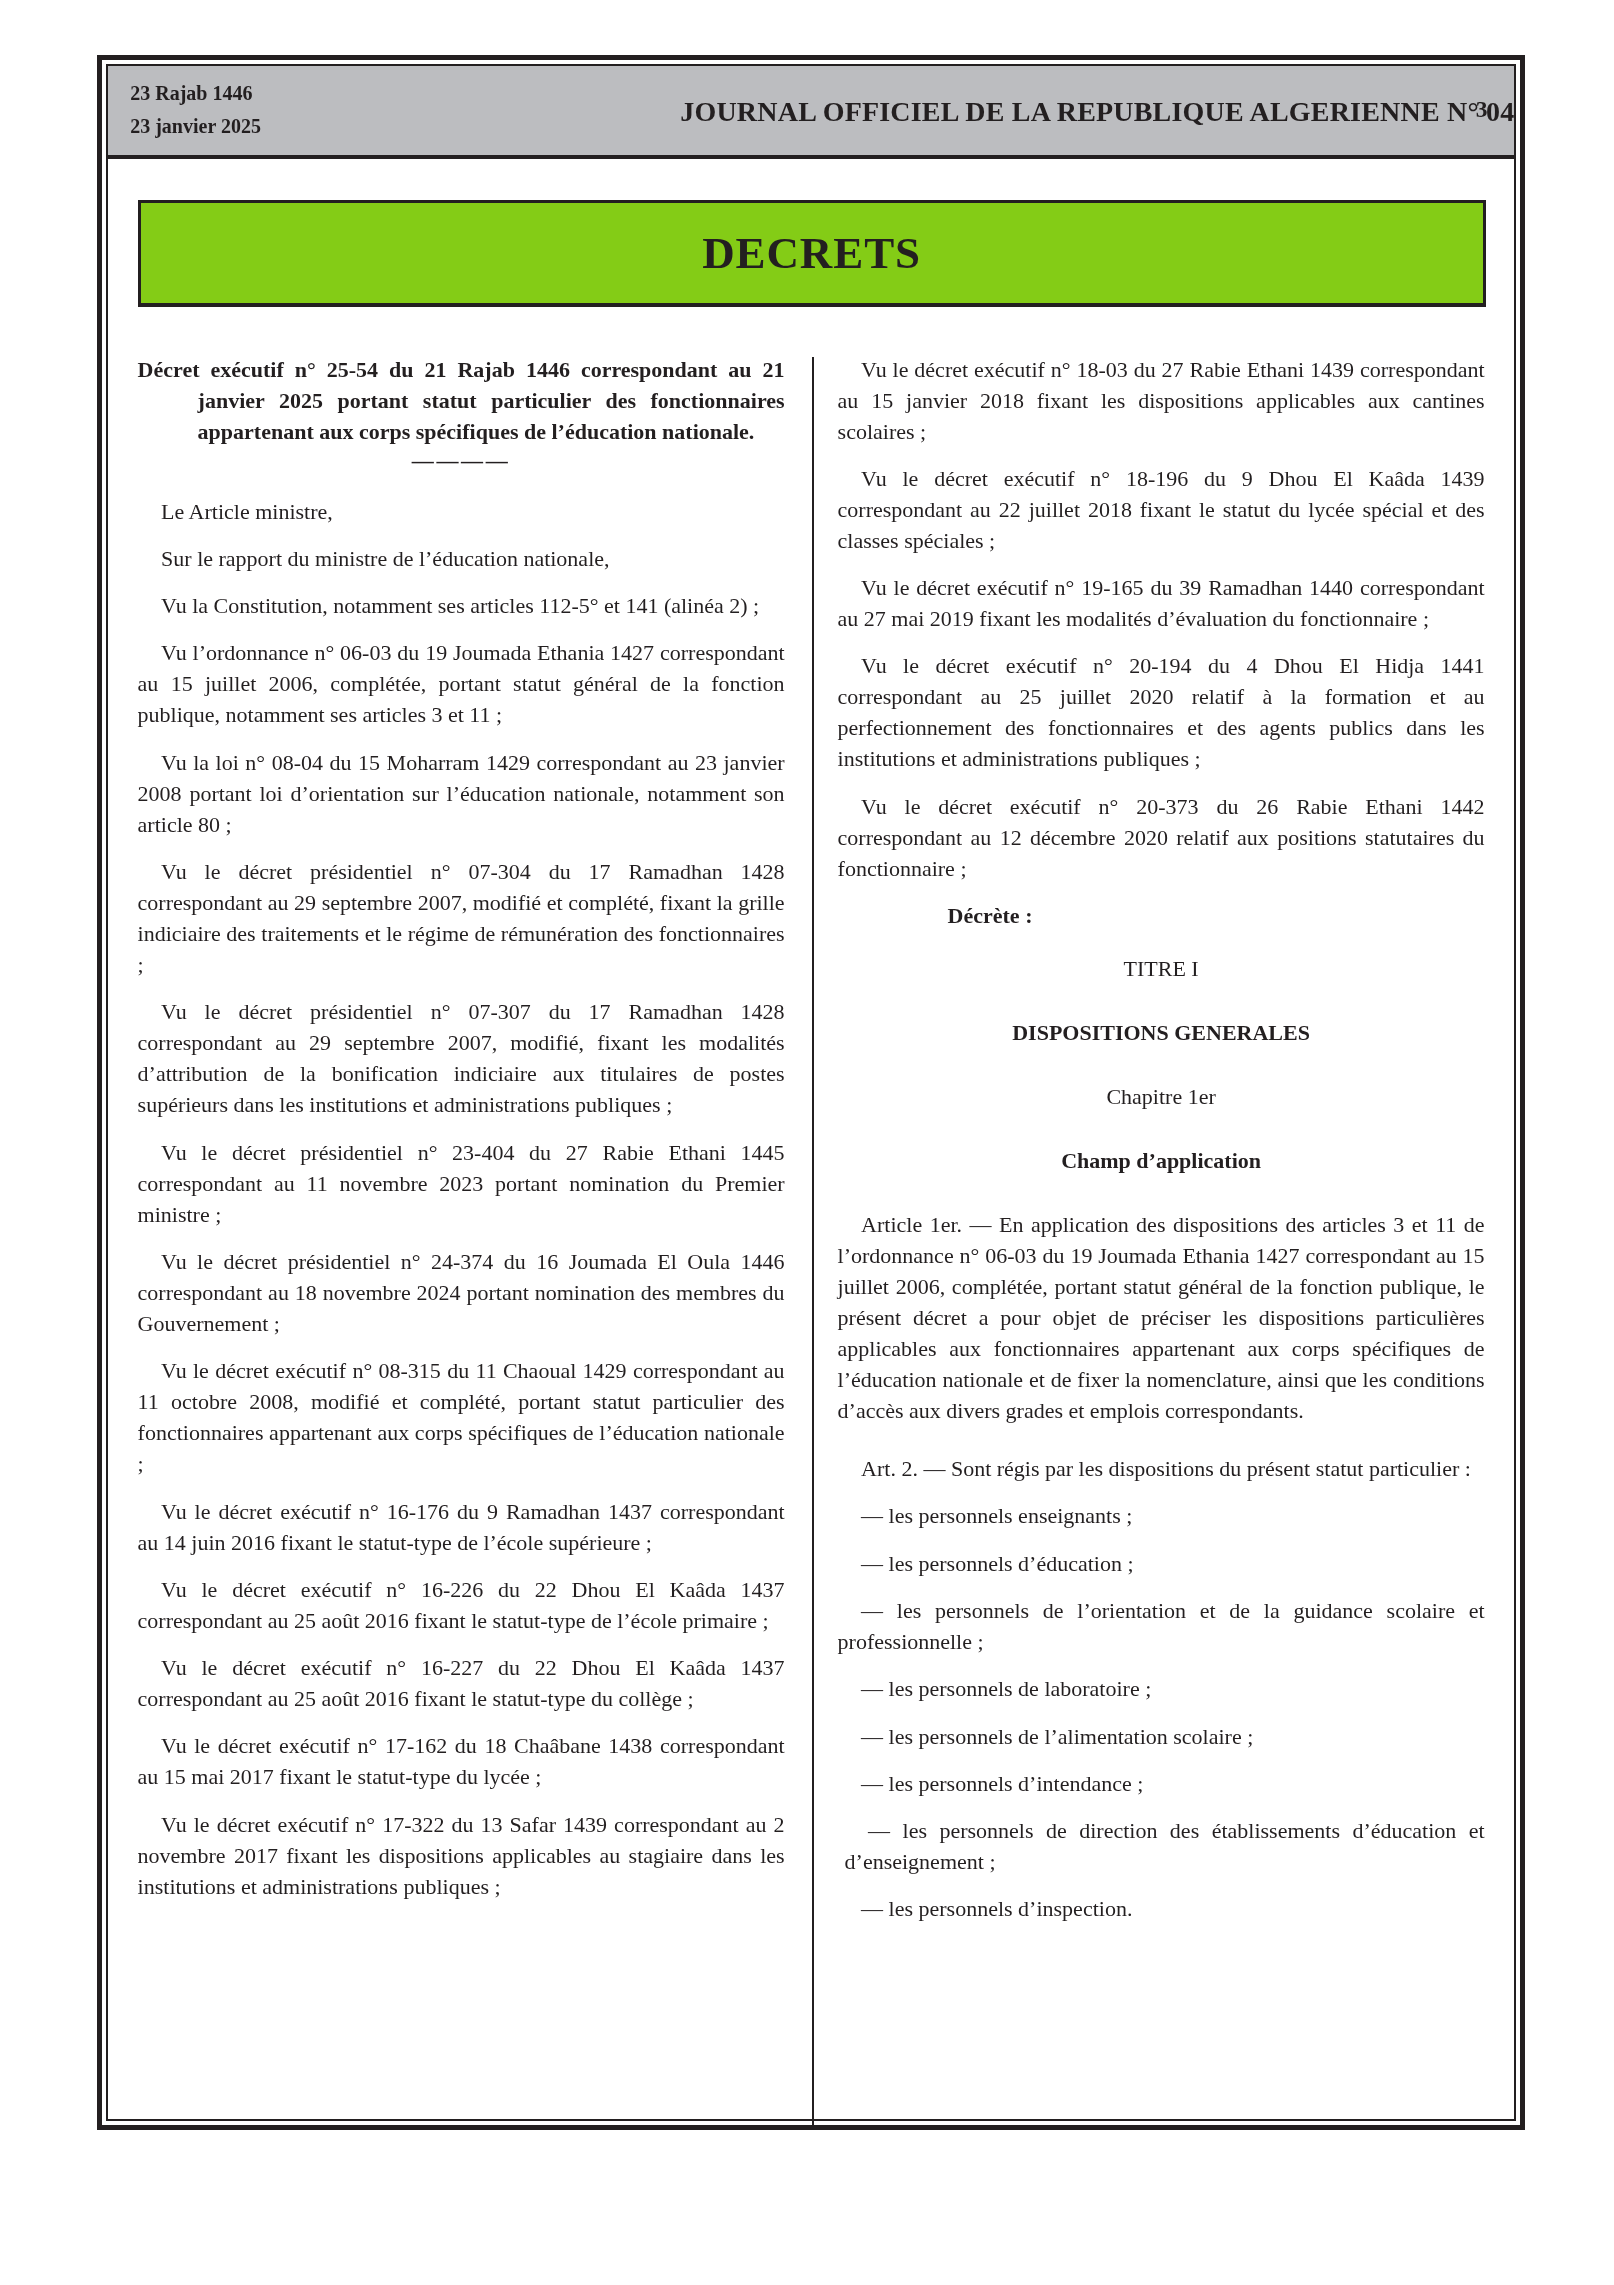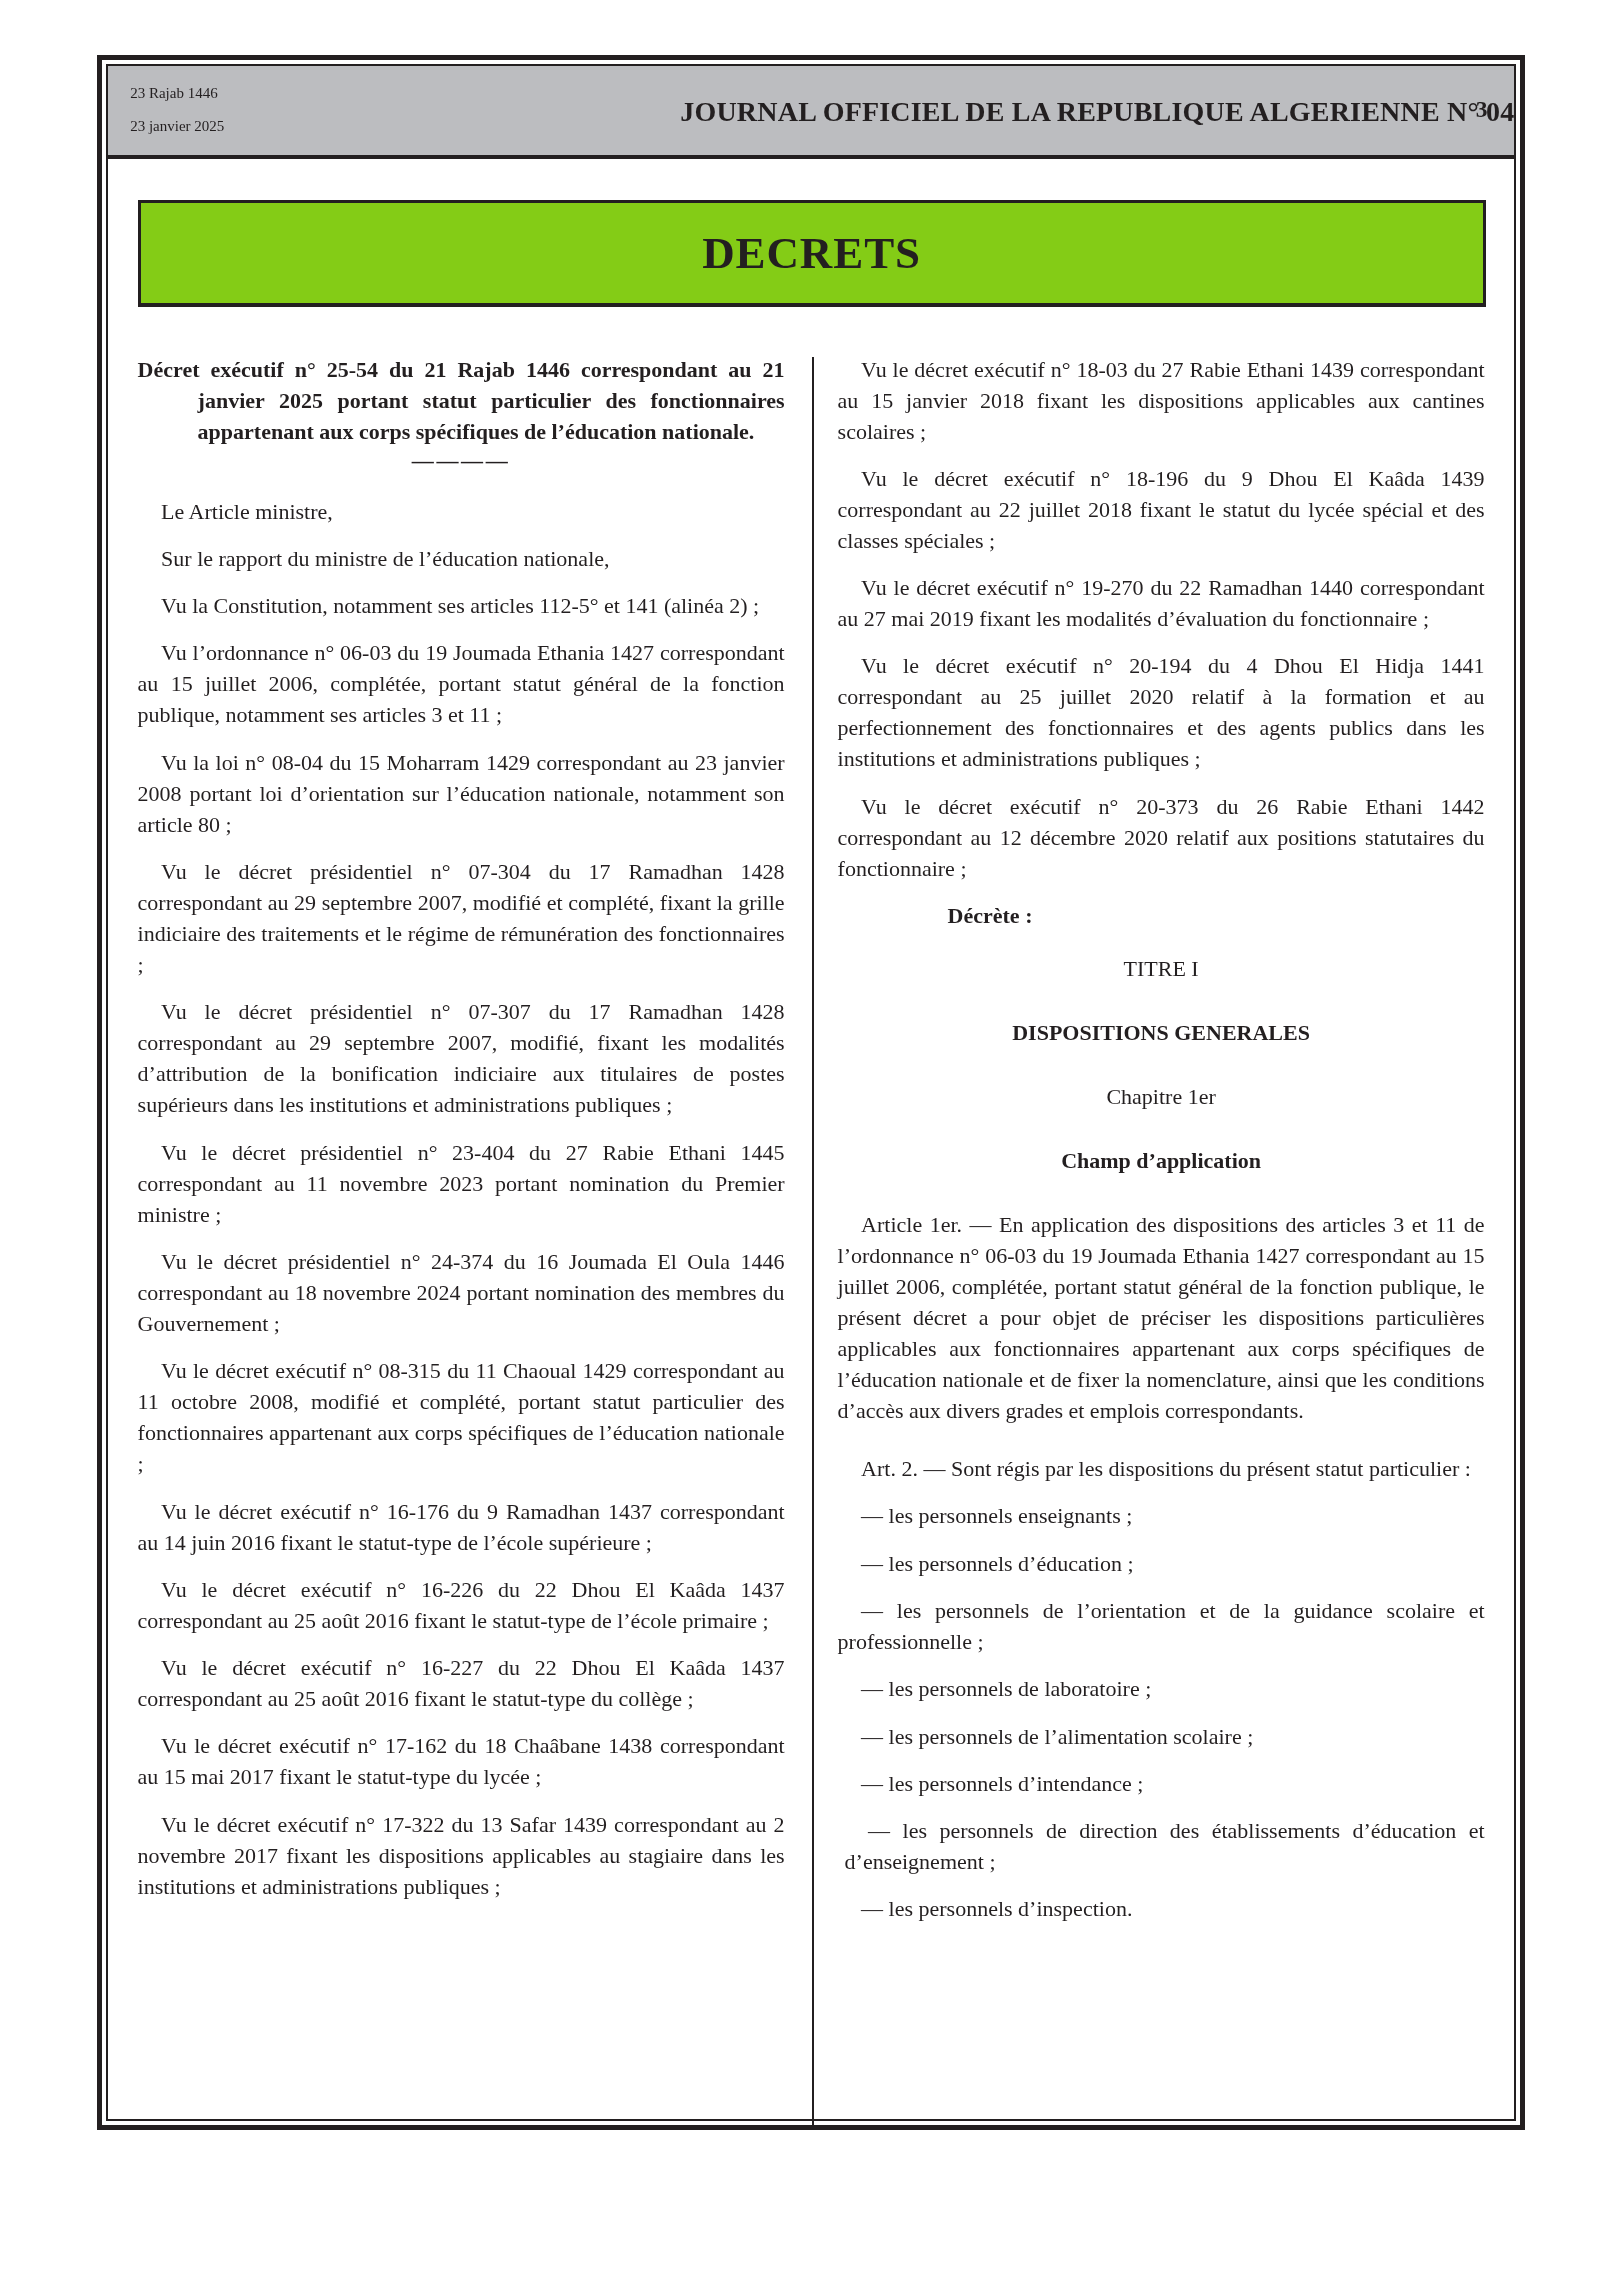--- a/index.html
+++ b/index.html
@@ -38,22 +38,22 @@
       top: 0;
       right: 0;
       height: 89px;
       background: #bcbdc0;
       border-bottom: 4.5px solid #231f20;
     }
     .header-dates {
       position: absolute;
       left: 22.6px;
       top: 11px;
-      font-weight: normal;
-      font-size: 15px;
+      font-weight: bold;
+      font-size: 20px;
       line-height: 33px;
     }
     .header-title {
       position: absolute;
       left: 0;
       right: 0;
       top: 30px;
       text-align: right;
       font-weight: bold;
       font-size: 28px;
@@ -178,21 +178,21 @@
       <p class="para">Vu le décret exécutif n° 16-176 du 9 Ramadhan 1437 correspondant au 14 juin 2016 fixant le statut-type de l’école supérieure ;</p>
       <p class="para">Vu le décret exécutif n° 16-226 du 22 Dhou El Kaâda 1437 correspondant au 25 août 2016 fixant le statut-type de l’école primaire ;</p>
       <p class="para">Vu le décret exécutif n° 16-227 du 22 Dhou El Kaâda 1437 correspondant au 25 août 2016 fixant le statut-type du collège ;</p>
       <p class="para">Vu le décret exécutif n° 17-162 du 18 Chaâbane 1438 correspondant au 15 mai 2017 fixant le statut-type du lycée ;</p>
       <p class="para">Vu le décret exécutif n° 17-322 du 13 Safar 1439 correspondant au 2 novembre 2017 fixant les dispositions applicables au stagiaire dans les institutions et administrations publiques ;</p>
     </div>
 
     <div class="col col-right">
       <p class="para">Vu le décret exécutif n° 18-03 du 27 Rabie Ethani 1439 correspondant au 15 janvier 2018 fixant les dispositions applicables aux cantines scolaires ;</p>
       <p class="para">Vu le décret exécutif n° 18-196 du 9 Dhou El Kaâda 1439 correspondant au 22 juillet 2018 fixant le statut du lycée spécial et des classes spéciales ;</p>
-      <p class="para">Vu le décret exécutif n° 19-270 du 22 Ramadhan 1440 correspondant au 27 mai 2019 fixant les modalités d’évaluation du fonctionnaire ;</p>
+      <p class="para">Vu le décret exécutif n° 19-165 du 39 Ramadhan 1440 correspondant au 27 mai 2019 fixant les modalités d’évaluation du fonctionnaire ;</p>
       <p class="para">Vu le décret exécutif n° 20-194 du 4 Dhou El Hidja 1441 correspondant au 25 juillet 2020 relatif à la formation et au perfectionnement des fonctionnaires et des agents publics dans les institutions et administrations publiques ;</p>
       <p class="para">Vu le décret exécutif n° 20-373 du 26 Rabie Ethani 1442 correspondant au 12 décembre 2020 relatif aux positions statutaires du fonctionnaire ;</p>
 
       <div class="decrete">Décrète :</div>
 
       <div class="center-heading">TITRE I</div>
       <div class="center-heading bold">DISPOSITIONS GENERALES</div>
       <div class="center-heading">Chapitre 1er</div>
       <div class="center-heading bold">Champ d’application</div>
 

